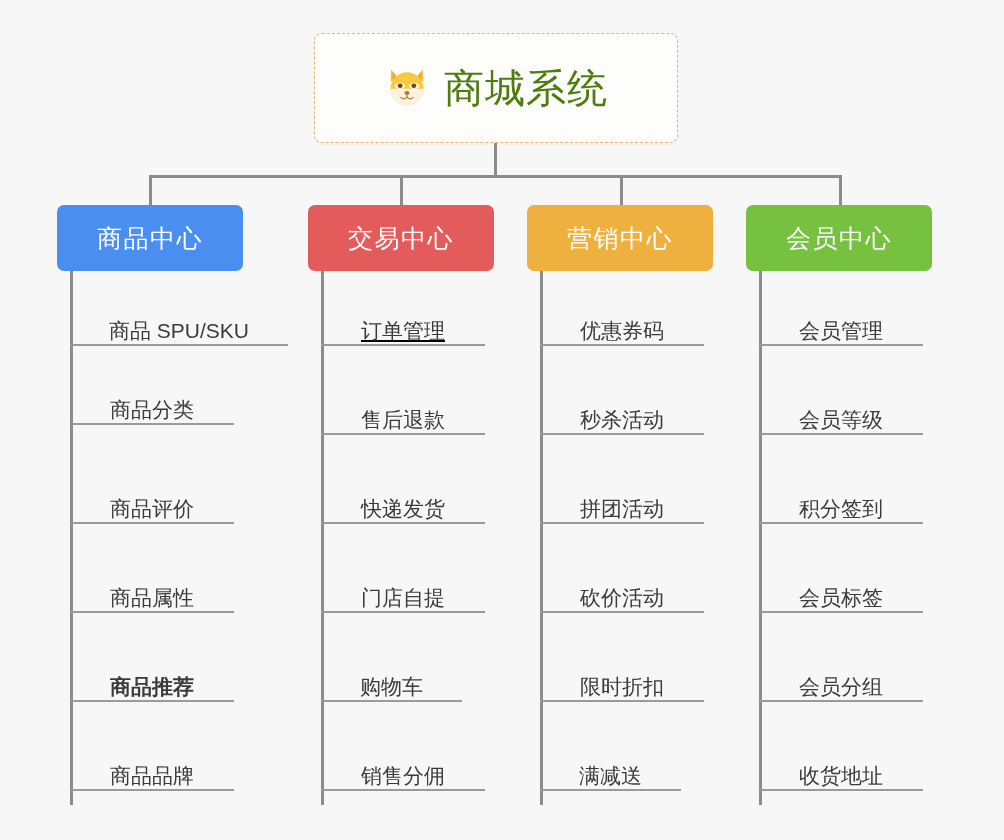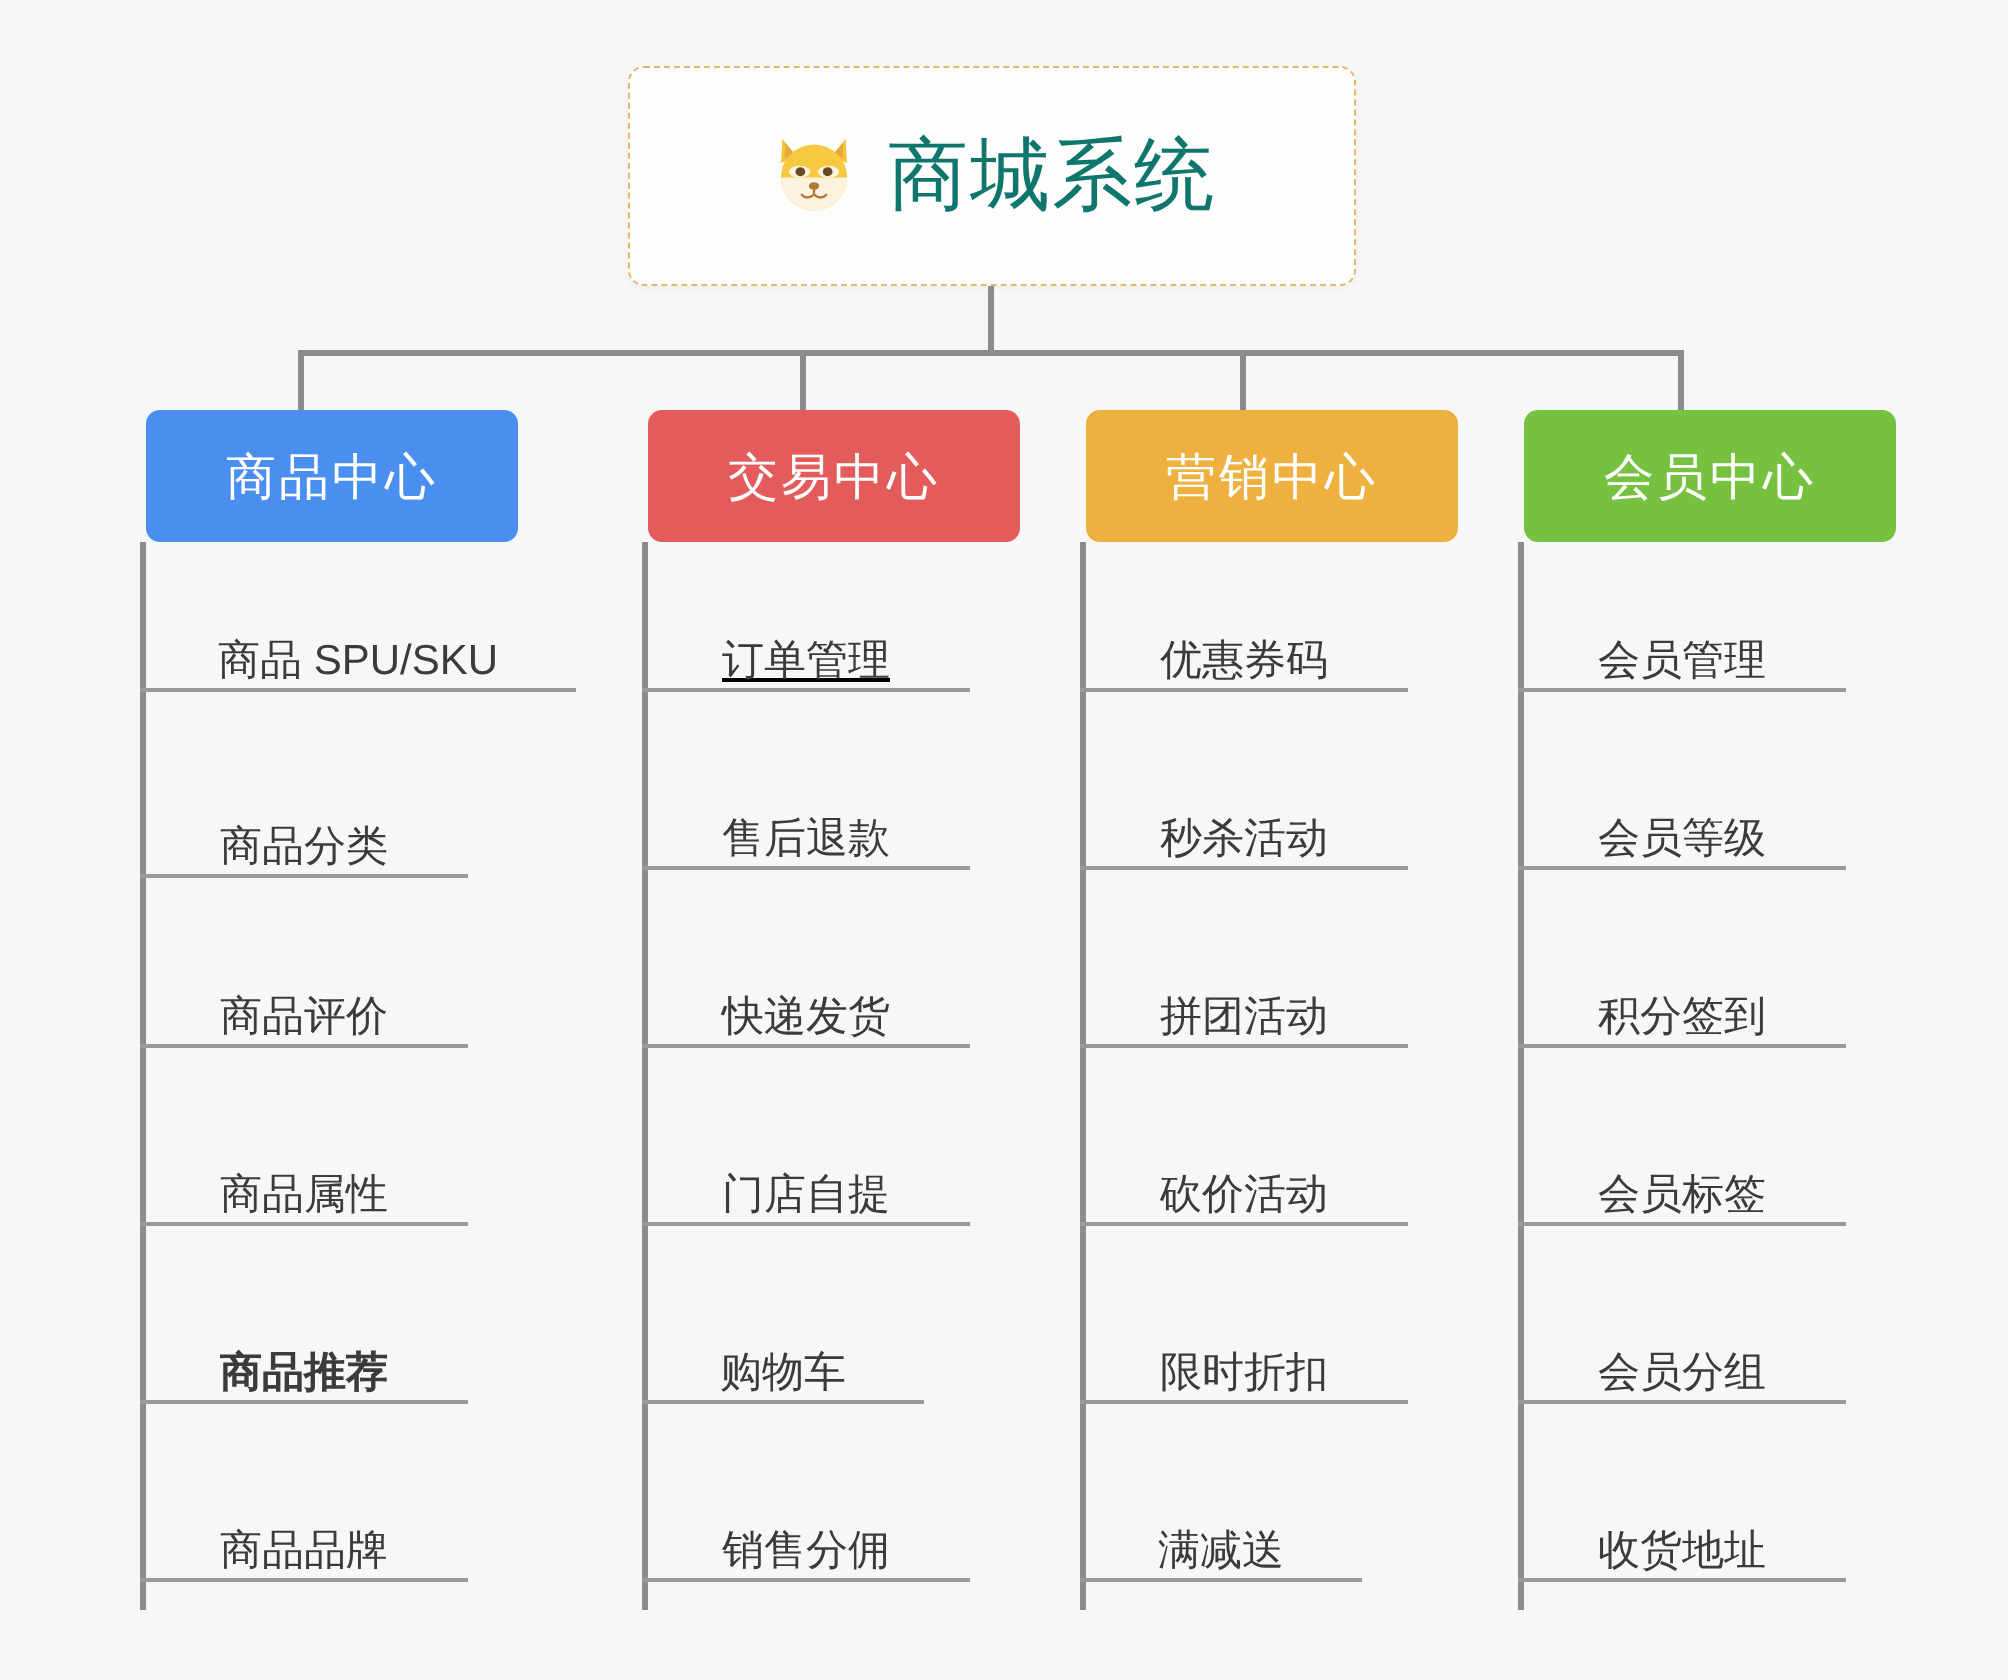--- a/index.html
+++ b/index.html
@@ -60,21 +60,21 @@
   .conn-h { height: 3px; }
 
   
   .branch {
     position: absolute;
     top: 205px;
   }
   .branch-header {
     position: absolute;
     top: 0;
-    left: 16px;
+    left: 0;
     height: 66px;
     box-sizing: border-box;
     border-radius: 7px;
     display: flex;
     align-items: center;
     justify-content: center;
     color: #ffffff;
     font-size: 25px;
     letter-spacing: 1.5px;
     white-space: nowrap;
@@ -119,42 +119,42 @@
       <path d="M9 31 h46 v6 a23 23 0 0 1 -46 0 z" fill="#f7c93f" opacity="0"></path>
       <ellipse cx="22" cy="29" rx="7.5" ry="4.2" fill="#fbf3e0"></ellipse>
       <ellipse cx="42" cy="29" rx="7.5" ry="4.2" fill="#fbf3e0"></ellipse>
       <ellipse cx="22.5" cy="29" rx="3.4" ry="3.1" fill="#6b4a22"></ellipse>
       <ellipse cx="41.5" cy="29" rx="3.4" ry="3.1" fill="#6b4a22"></ellipse>
       <ellipse cx="32" cy="39" rx="3.6" ry="2.7" fill="#b07a35"></ellipse>
       <path d="M32 41.5 v3.5" stroke="#b07a35" stroke-width="1.6" fill="none"></path>
       <path d="M32 45 q-5 4 -8.5 0" stroke="#b07a35" stroke-width="1.6" fill="none" stroke-linecap="round"></path>
       <path d="M32 45 q5 4 8.5 0" stroke="#b07a35" stroke-width="1.6" fill="none" stroke-linecap="round"></path>
     </svg>
-    <span class="root-title" style="color: #0f766e;">商城系统</span>
+    <span class="root-title" style="color: #4d7c0f;">商城系统</span>
   </div>
 
   <div class="conn conn-v" style="left: 494px; top: 143px; height: 34px; background: rgb(140, 140, 140);"></div>
 
   <div class="conn conn-h" style="left: 149px; top: 175px; width: 693px; background: rgb(140, 140, 140);"></div>
 
   <div class="conn conn-v" style="left: 149px; top: 175px; height: 32px; background: rgb(140, 140, 140);"></div>
   <div class="conn conn-v" style="left: 400px; top: 175px; height: 32px; background: rgb(140, 140, 140);"></div>
   <div class="conn conn-v" style="left: 620px; top: 175px; height: 32px; background: rgb(140, 140, 140);"></div>
   <div class="conn conn-v" style="left: 839px; top: 175px; height: 32px; background: rgb(140, 140, 140);"></div>
 
   <div class="branch" style="left:57px; width:250px;">
     <div class="branch-header" style="width: 186px; background: rgb(74, 142, 240);">
       <span>商品中心</span>
     </div>
     <div class="spine" style="left: 13px; top: 66px; height: 534px; background: rgb(140, 140, 140);"></div>
 
     <div class="leaf" style="left:13px; top:77px; width:218px; height:64px;">
       <span class="leaf-label">商品 SPU/SKU</span>
     </div>
-    <div class="leaf" style="left:13px; top:170px; width:164px; height:64px;">
+    <div class="leaf" style="left:13px; top:156px; width:164px; height:64px;">
       <span class="leaf-label">商品分类</span>
     </div>
     <div class="leaf" style="left:13px; top:255px; width:164px; height:64px;">
       <span class="leaf-label">商品评价</span>
     </div>
     <div class="leaf" style="left:13px; top:344px; width:164px; height:64px;">
       <span class="leaf-label">商品属性</span>
     </div>
     <div class="leaf" style="left:13px; top:433px; width:164px; height:64px;font-weight:bold;">
       <span class="leaf-label">商品推荐</span>

